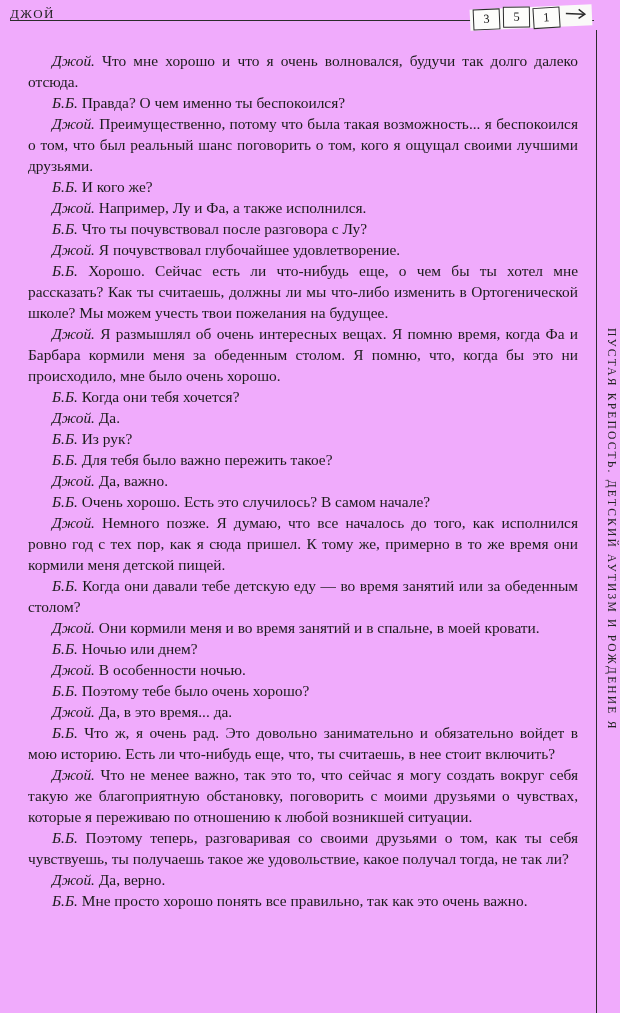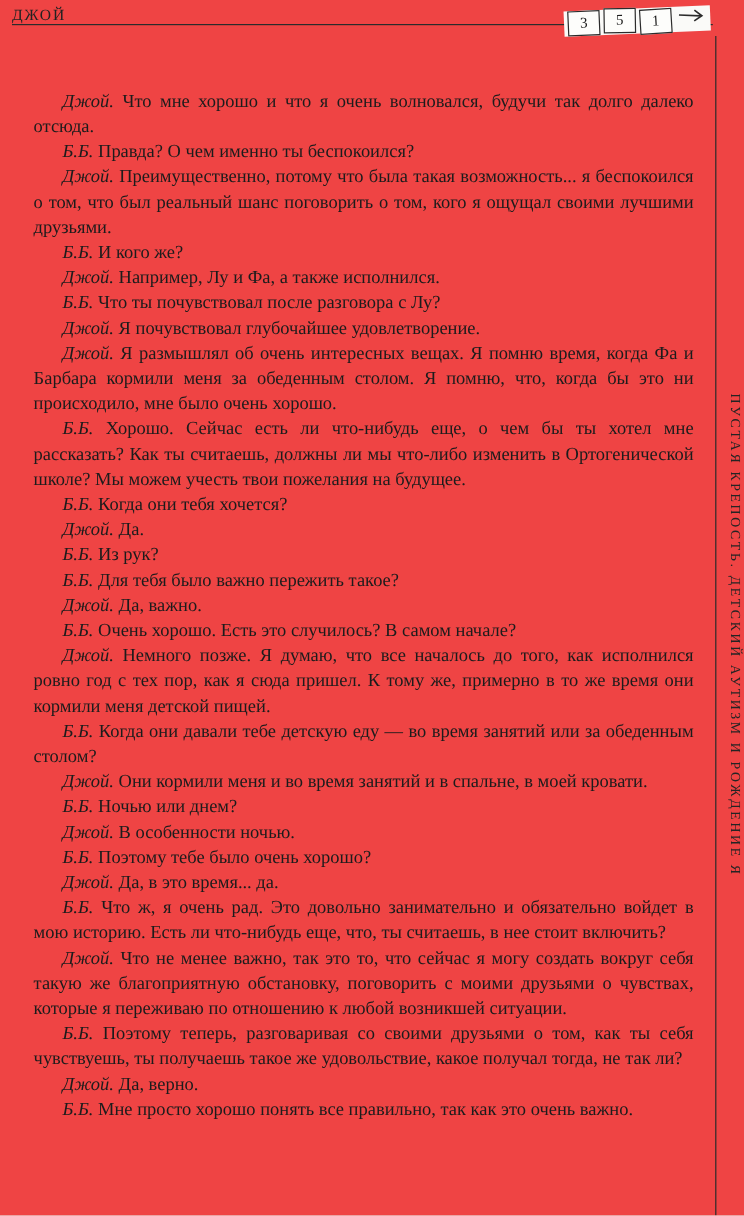--- a/index.html
+++ b/index.html
@@ -1,21 +1,21 @@
 <!DOCTYPE html>
 <html lang="ru"><head>
 <meta charset="utf-8">
 <style>
   html, body { margin: 0; padding: 0; background: #e9e9e7; }
   .page {
     position: relative;
     width: 620px;
     height: 1013px;
     margin: 0 auto;
-    background: #ef4444;
+    background: #f0abfc;
     color: #1c1c1c;
     font-family: "Liberation Serif", "DejaVu Serif", serif;
     overflow: hidden;
   }
 
   
   .running-head {
     position: absolute;
     top: 4px; left: 10px; right: 26px;
     height: 18px;
@@ -75,21 +75,20 @@
 
   
   .body-text {
     position: absolute;
     top: 50px;
     left: 28px;
     width: 550px;
     font-size: 15.4px;
     line-height: 21px;
     text-align: justify;
-    margin-top: 24px;
   }
   .para {
     margin: 0;
     text-indent: 24px;
   }
   .speaker { font-style: italic; }
 </style>
 </head>
 <body>
 
@@ -125,23 +124,23 @@
       <p class="para"><i class="speaker">Джой.</i><span class="line"> Преимущественно, потому что была такая возможность... я беспокоился о том, что был реальный шанс поговорить о том, кого я ощущал своими лучшими друзьями.</span></p>
 
       <p class="para"><i class="speaker">Б.Б.</i><span class="line"> И кого же?</span></p>
 
       <p class="para"><i class="speaker">Джой.</i><span class="line"> Например, Лу и Фа, а также исполнился.</span></p>
 
       <p class="para"><i class="speaker">Б.Б.</i><span class="line"> Что ты почувствовал после разговора с Лу?</span></p>
 
       <p class="para"><i class="speaker">Джой.</i><span class="line"> Я почувствовал глубочайшее удовлетворение.</span></p>
 
+      <p class="para"><i class="speaker">Б.Б.</i><span class="line"> Хорошо. Сейчас есть ли что-нибудь еще, о чем бы ты хотел мне рассказать? Как ты считаешь, должны ли мы что-либо изменить в Ортогенической школе? Мы можем учесть твои пожелания на будущее.</span></p>
+
       <p class="para"><i class="speaker">Джой.</i><span class="line"> Я размышлял об очень интересных вещах. Я помню время, когда Фа и Барбара кормили меня за обеденным столом. Я помню, что, когда бы это ни происходило, мне было очень хорошо.</span></p>
-
-      <p class="para"><i class="speaker">Б.Б.</i><span class="line"> Хорошо. Сейчас есть ли что-нибудь еще, о чем бы ты хотел мне рассказать? Как ты считаешь, должны ли мы что-либо изменить в Ортогенической школе? Мы можем учесть твои пожелания на будущее.</span></p>
 
       <p class="para"><i class="speaker">Б.Б.</i><span class="line"> Когда они тебя хочется?</span></p>
 
       <p class="para"><i class="speaker">Джой.</i><span class="line"> Да.</span></p>
 
       <p class="para"><i class="speaker">Б.Б.</i><span class="line"> Из рук?</span></p>
 
 
       <p class="para"><i class="speaker">Б.Б.</i><span class="line"> Для тебя было важно пережить такое?</span></p>
 

